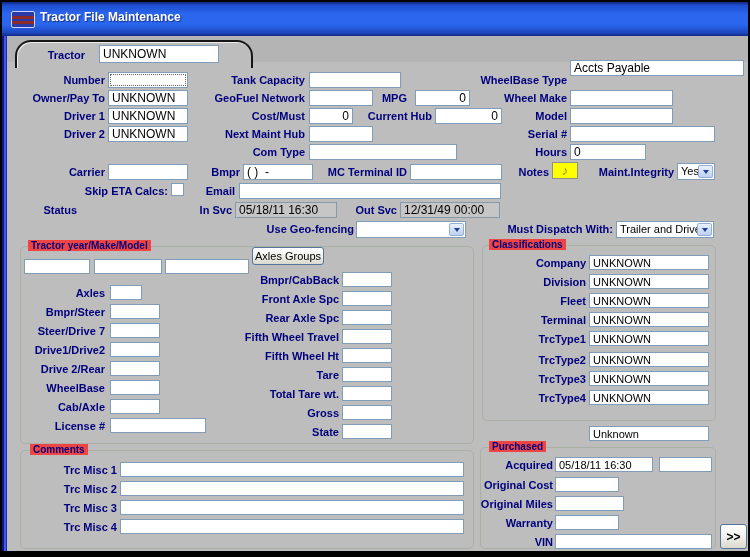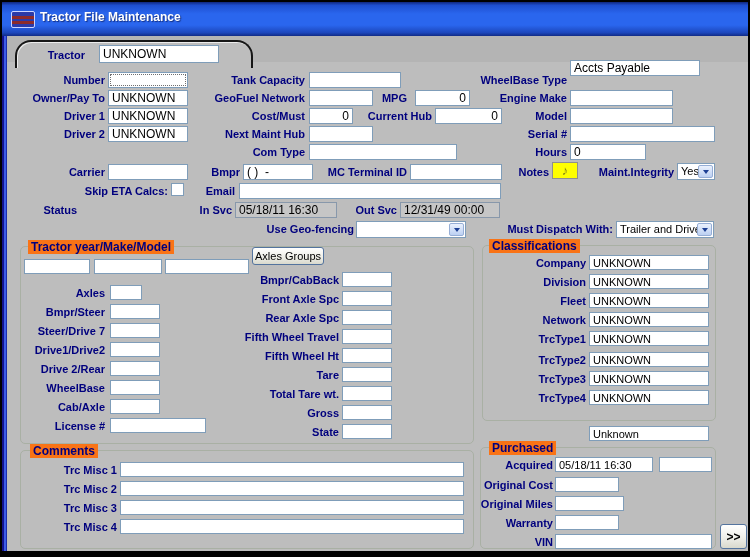--- a/index.html
+++ b/index.html
@@ -21,21 +21,21 @@
        box-shadow:inset 1px 1px 0 #ececec;z-index:3;}
   .lb{position:absolute;color:#00007e;font-weight:bold;font-size:11px;line-height:13px;
        text-align:right;white-space:nowrap;z-index:4;}
   .tb{position:absolute;height:16px;box-sizing:border-box;background:#fff;border:1px solid #7f9db9;
        font-family:"Liberation Sans",sans-serif;font-size:12px;color:#000;padding:0 3px;z-index:4;}
   .tb.small{height:15px;font-size:11px;}
   .num{text-align:right;}
   .ro{background:#c6c6c6;border-color:#8898ab;}
   .focus{outline:1px dotted #6f6f6f;outline-offset:-3px;}
   .grp{position:absolute;border:1px solid #a9b0a4;border-radius:5px;z-index:2;}
-  .gt{position:absolute;color:#00007e;font-weight:bold;font-size:12px;background:#f97316;
+  .gt{position:absolute;color:#00007e;font-weight:bold;font-size:10px;background:#ef4444;
        padding:0 3px;white-space:nowrap;z-index:3;}
   .btn{position:absolute;box-sizing:border-box;z-index:5;cursor:default;
        background:linear-gradient(180deg,#ffffff,#efefe9 55%,#d9d9cd);
        border:1px solid #54749e;border-radius:3px;font-family:"Liberation Sans",sans-serif;
        font-size:11px;color:#000;text-align:center;padding:0;}
   .dd{position:absolute;box-sizing:border-box;height:17px;background:#fff;border:1px solid #7f9db9;z-index:4;}
   .dd .val{position:absolute;left:3px;right:16px;top:1px;font-size:11px;color:#000;
        white-space:nowrap;overflow:hidden;}
   .arw{position:absolute;right:1px;top:1px;bottom:1px;width:15px;border-radius:2px;
        background:linear-gradient(180deg,#eaf1fd,#bcd0f2);border:1px solid #96aed6;
@@ -62,29 +62,29 @@
 
   <div class="tab"></div>
   <span class="lb" style="left:13px;top:47px;width:70px">Tractor</span>
   <input class="tb" style="left: 97px; top: 43px; width: 120px; height: 18px;" value="UNKNOWN">
 
   <span class="lb" style="left:23px;top:72px;width:80px">Number</span>
   <input class="tb focus" style="left: 106px; top: 70px; width: 80px;" value="">
   <span class="lb" style="left:180px;top:72px;width:123px">Tank Capacity</span>
   <input class="tb" style="left: 307px; top: 70px; width: 92px;" value="">
   <span class="lb" style="left:440px;top:72px;width:125px">WheelBase Type</span>
-  <input class="tb" style="left: 568px; top: 58px; width: 130px;" value="Accts Payable">
+  <input class="tb" style="left: 568px; top: 58px; width: 174px;" value="Accts Payable">
 
   <span class="lb" style="left:3px;top:90px;width:100px">Owner/Pay To</span>
   <input class="tb" style="left: 106px; top: 88px; width: 80px;" value="UNKNOWN">
   <span class="lb" style="left:180px;top:90px;width:123px">GeoFuel Network</span>
   <input class="tb" style="left: 307px; top: 88px; width: 64px;" value="">
   <span class="lb" style="left:373px;top:90px;width:32px">MPG</span>
   <input class="tb num" style="left: 413px; top: 88px; width: 55px;" value="0">
-  <span class="lb" style="left:478px;top:90px;width:87px">Engine Make</span>
+  <span class="lb" style="left:478px;top:90px;width:87px">Wheel Make</span>
   <input class="tb" style="left: 568px; top: 88px; width: 103px;" value="">
 
   <span class="lb" style="left:23px;top:108px;width:80px">Driver 1</span>
   <input class="tb" style="left: 106px; top: 106px; width: 80px;" value="UNKNOWN">
   <span class="lb" style="left:200px;top:108px;width:103px">Cost/Must</span>
   <input class="tb num" style="left: 307px; top: 106px; width: 44px;" value="0">
   <span class="lb" style="left:353px;top:108px;width:77px">Current Hub</span>
   <input class="tb num" style="left: 433px; top: 106px; width: 67px;" value="0">
   <span class="lb" style="left:500px;top:108px;width:65px">Model</span>
   <input class="tb" style="left: 568px; top: 106px; width: 103px;" value="">
@@ -189,21 +189,21 @@
   <input class="tb small" style="left: 340px; top: 422px; width: 50px;" value="">
 
   <div class="grp" style="left:480px;top:243px;width:232px;height:174px"></div>
   <span class="gt" style="left:487px;top:237px">Classifications</span>
   <span class="lb" style="left:480px;top:255px;width:104px">Company</span>
   <input class="tb small" style="left: 587px; top: 253px; width: 120px;" value="UNKNOWN">
   <span class="lb" style="left:480px;top:274px;width:104px">Division</span>
   <input class="tb small" style="left: 587px; top: 272px; width: 120px;" value="UNKNOWN">
   <span class="lb" style="left:480px;top:293px;width:104px">Fleet</span>
   <input class="tb small" style="left: 587px; top: 291px; width: 120px;" value="UNKNOWN">
-  <span class="lb" style="left:480px;top:312px;width:104px">Network</span>
+  <span class="lb" style="left:480px;top:312px;width:104px">Terminal</span>
   <input class="tb small" style="left: 587px; top: 310px; width: 120px;" value="UNKNOWN">
   <span class="lb" style="left:480px;top:331px;width:104px">TrcType1</span>
   <input class="tb small" style="left: 587px; top: 329px; width: 120px;" value="UNKNOWN">
   <span class="lb" style="left:480px;top:352px;width:104px">TrcType2</span>
   <input class="tb small" style="left: 587px; top: 350px; width: 120px;" value="UNKNOWN">
   <span class="lb" style="left:480px;top:371px;width:104px">TrcType3</span>
   <input class="tb small" style="left: 587px; top: 369px; width: 120px;" value="UNKNOWN">
   <span class="lb" style="left:480px;top:390px;width:104px">TrcType4</span>
   <input class="tb small" style="left: 587px; top: 388px; width: 120px;" value="UNKNOWN">
 

